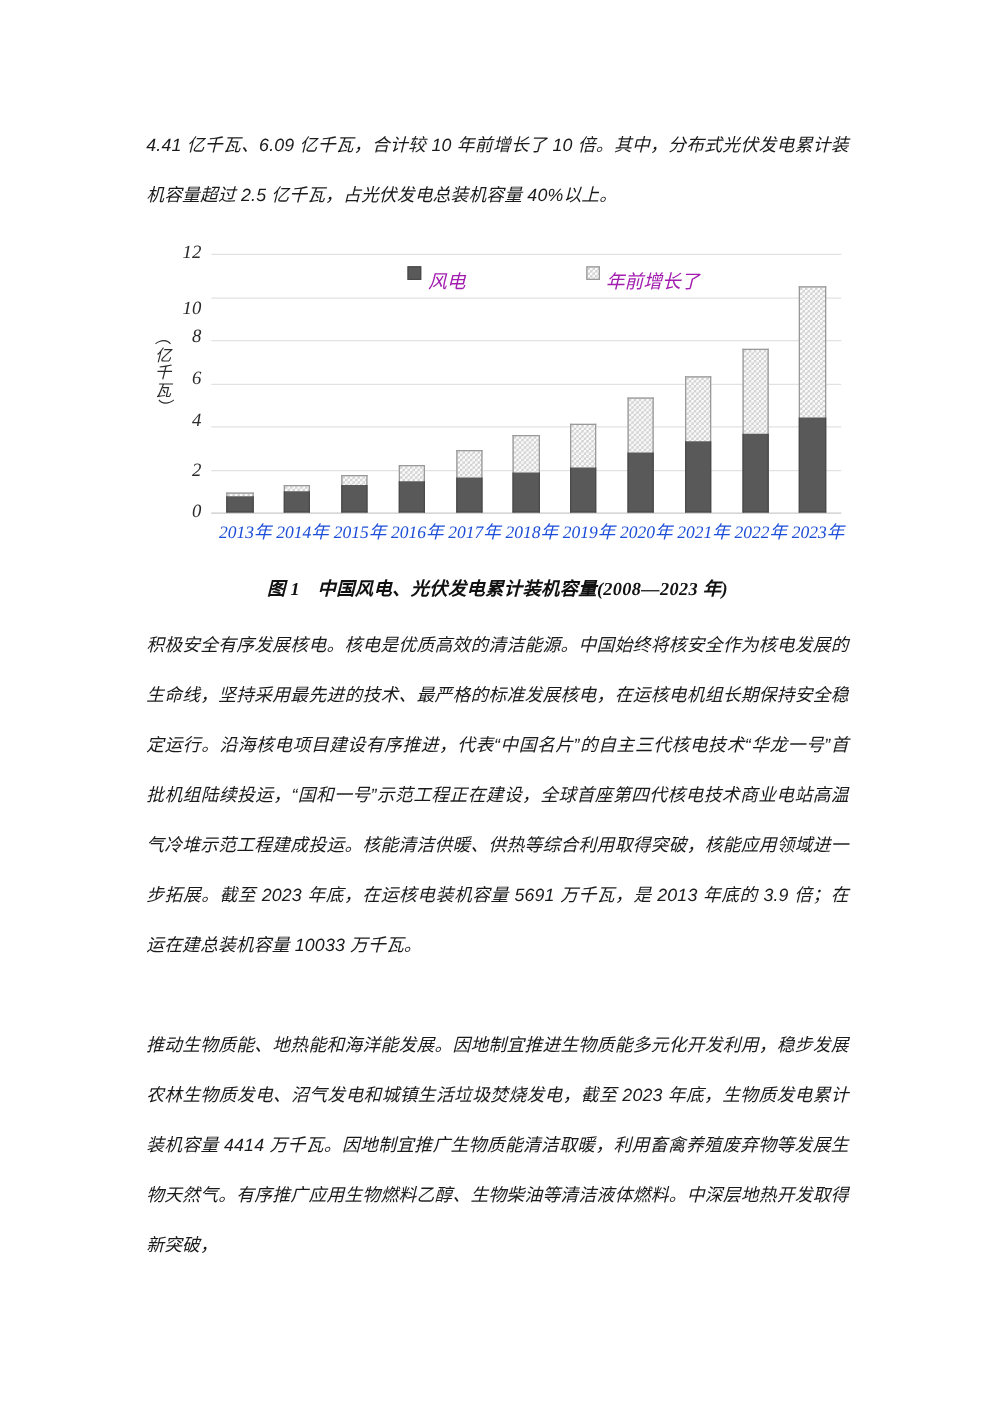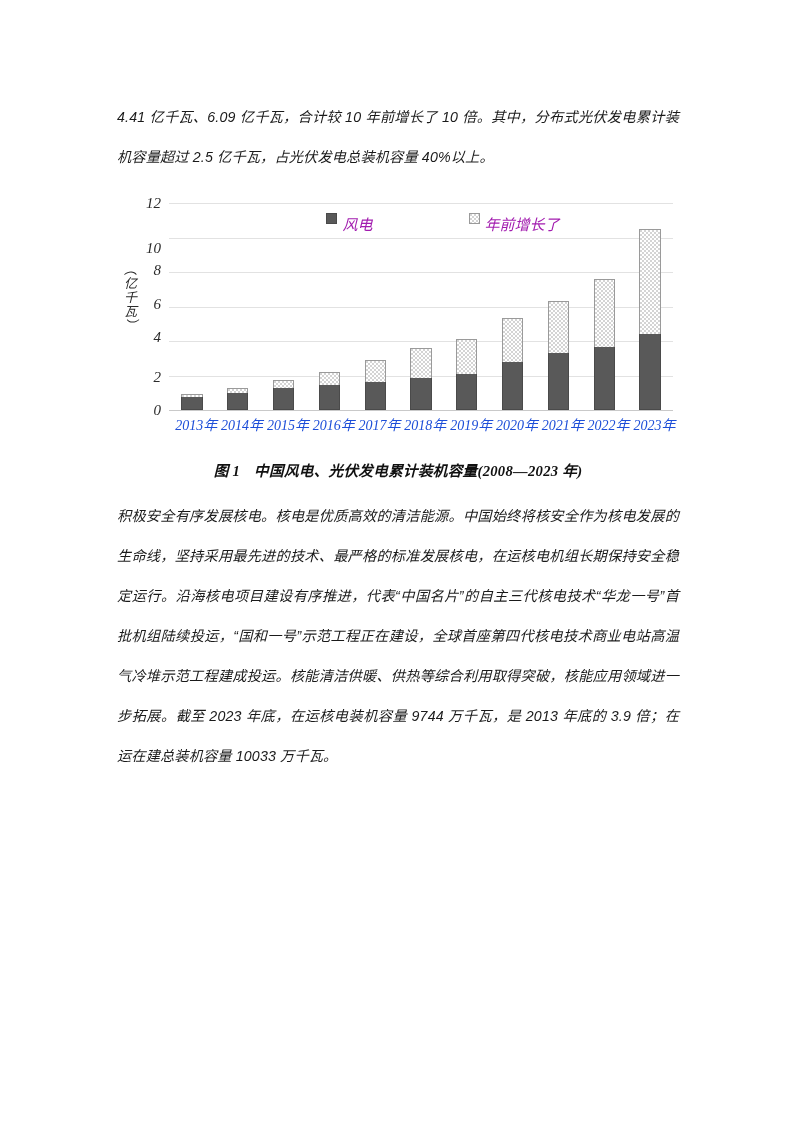--- a/index.html
+++ b/index.html
@@ -313,19 +313,20 @@
             <div class="x-label">2022年</div>
             <div class="x-label">2023年</div>
           </div>
       </div>
 
       <div class="fig-caption">
         <span class="cap-num">图 1</span><span>中国风电、光伏发电累计装机容量(2008—2023 年)</span>
       </div>
     </div>
 
-    <p class="para" style="margin-top:16px">积极安全有序发展核电。核电是优质高效的清洁能源。中国始终将核安全作为核电发展的生命线，坚持采用最先进的技术、最严格的标准发展核电，在运核电机组长期保持安全稳定运行。沿海核电项目建设有序推进，代表“中国名片”的自主三代核电技术“华龙一号”首批机组陆续投运，“国和一号”示范工程正在建设，全球首座第四代核电技术商业电站高温气冷堆示范工程建成投运。核能清洁供暖、供热等综合利用取得突破，核能应用领域进一步拓展。截至 2023 年底，在运核电装机容量 9744 万千瓦，是 2013 年底的 3.9 倍；在运在建总装机容量 10033 万千瓦。</p>
+    <p class="para" style="margin-top:16px">积极安全有序发展核电。核电是优质高效的清洁能源。中国始终将核安全作为核电发展的生命线，坚持采用最先进的技术、最严格的标准发展核电，在运核电机组长期保持安全稳定运行。沿海核电项目建设有序推进，代表“中国名片”的自主三代核电技术“华龙一号”首批机组陆续投运，“国和一号”示范工程正在建设，全球首座第四代核电技术商业电站高温气冷堆示范工程建成投运。核能清洁供暖、供热等综合利用取得突破，核能应用领域进一步拓展。截至 2023 年底，在运核电装机容量 5691 万千瓦，是 2013 年底的 3.9 倍；在运在建总装机容量 10033 万千瓦。</p>
 
     <div class="blank-gap"></div>
 
+    <p class="para">推动生物质能、地热能和海洋能发展。因地制宜推进生物质能多元化开发利用，稳步发展农林生物质发电、沼气发电和城镇生活垃圾焚烧发电，截至 2023 年底，生物质发电累计装机容量 4414 万千瓦。因地制宜推广生物质能清洁取暖，利用畜禽养殖废弃物等发展生物天然气。有序推广应用生物燃料乙醇、生物柴油等清洁液体燃料。中深层地热开发取得新突破，</p>
 
   </div>
 </div>
 
 </body></html>

